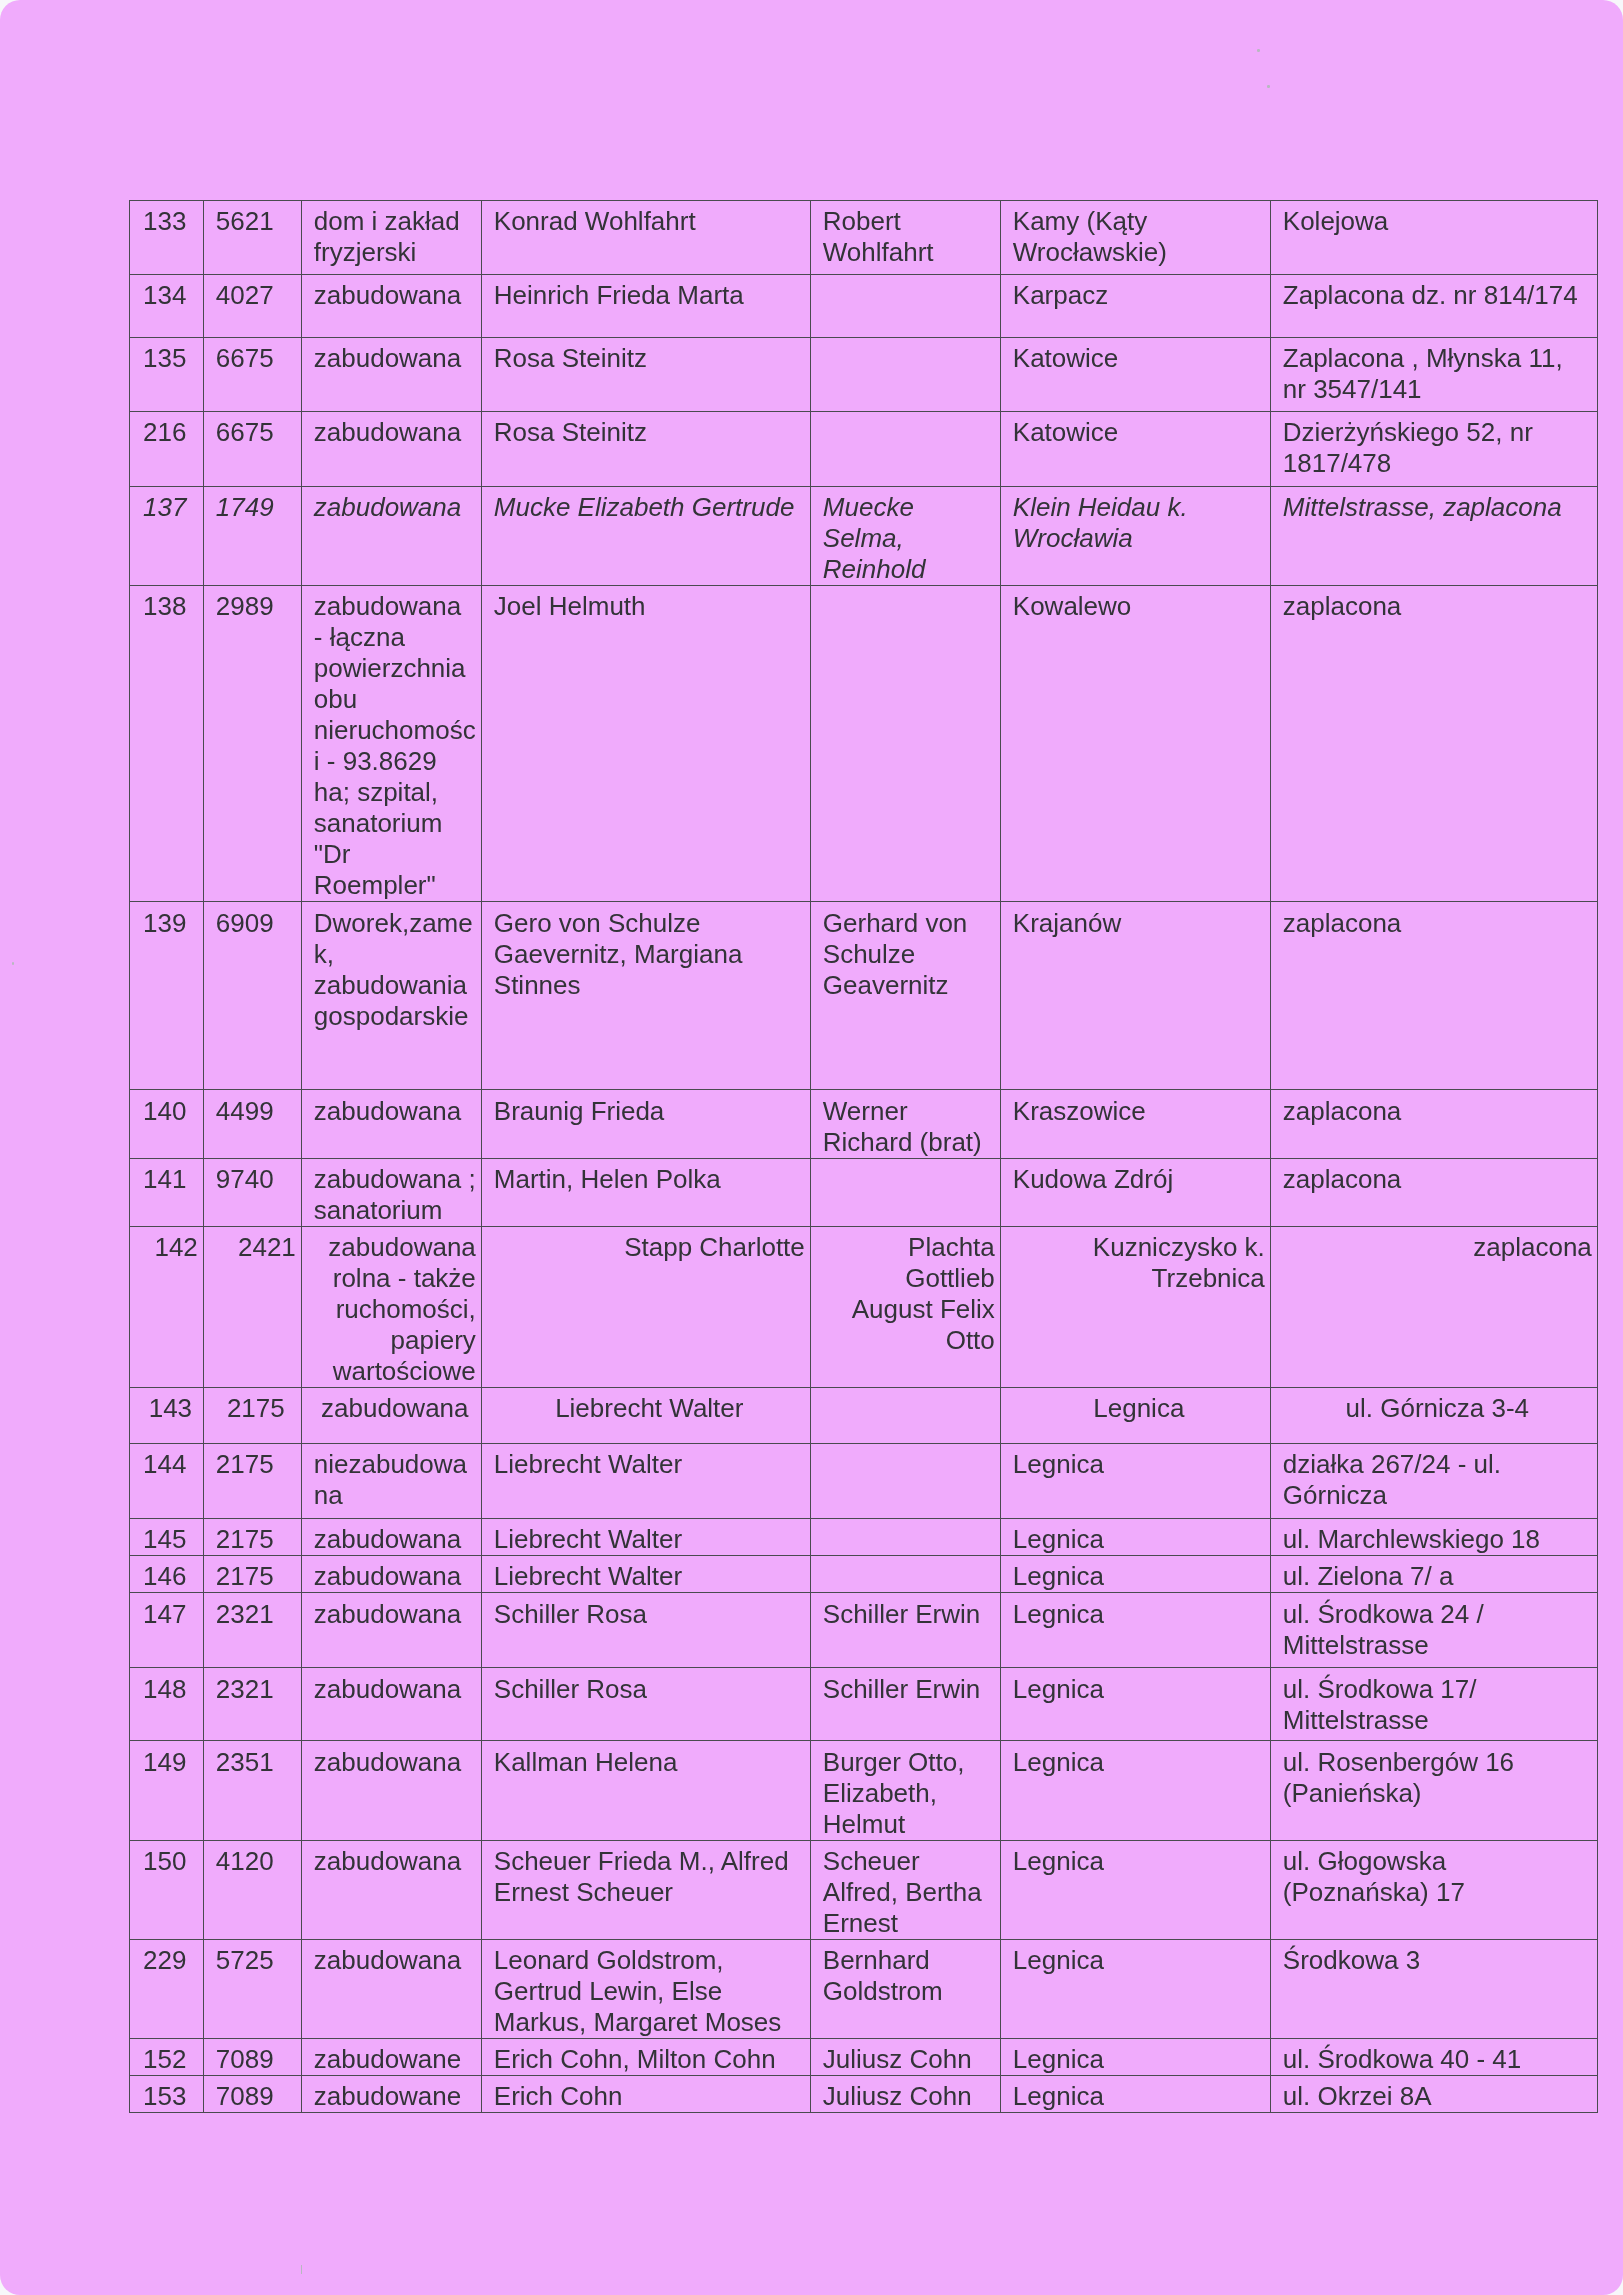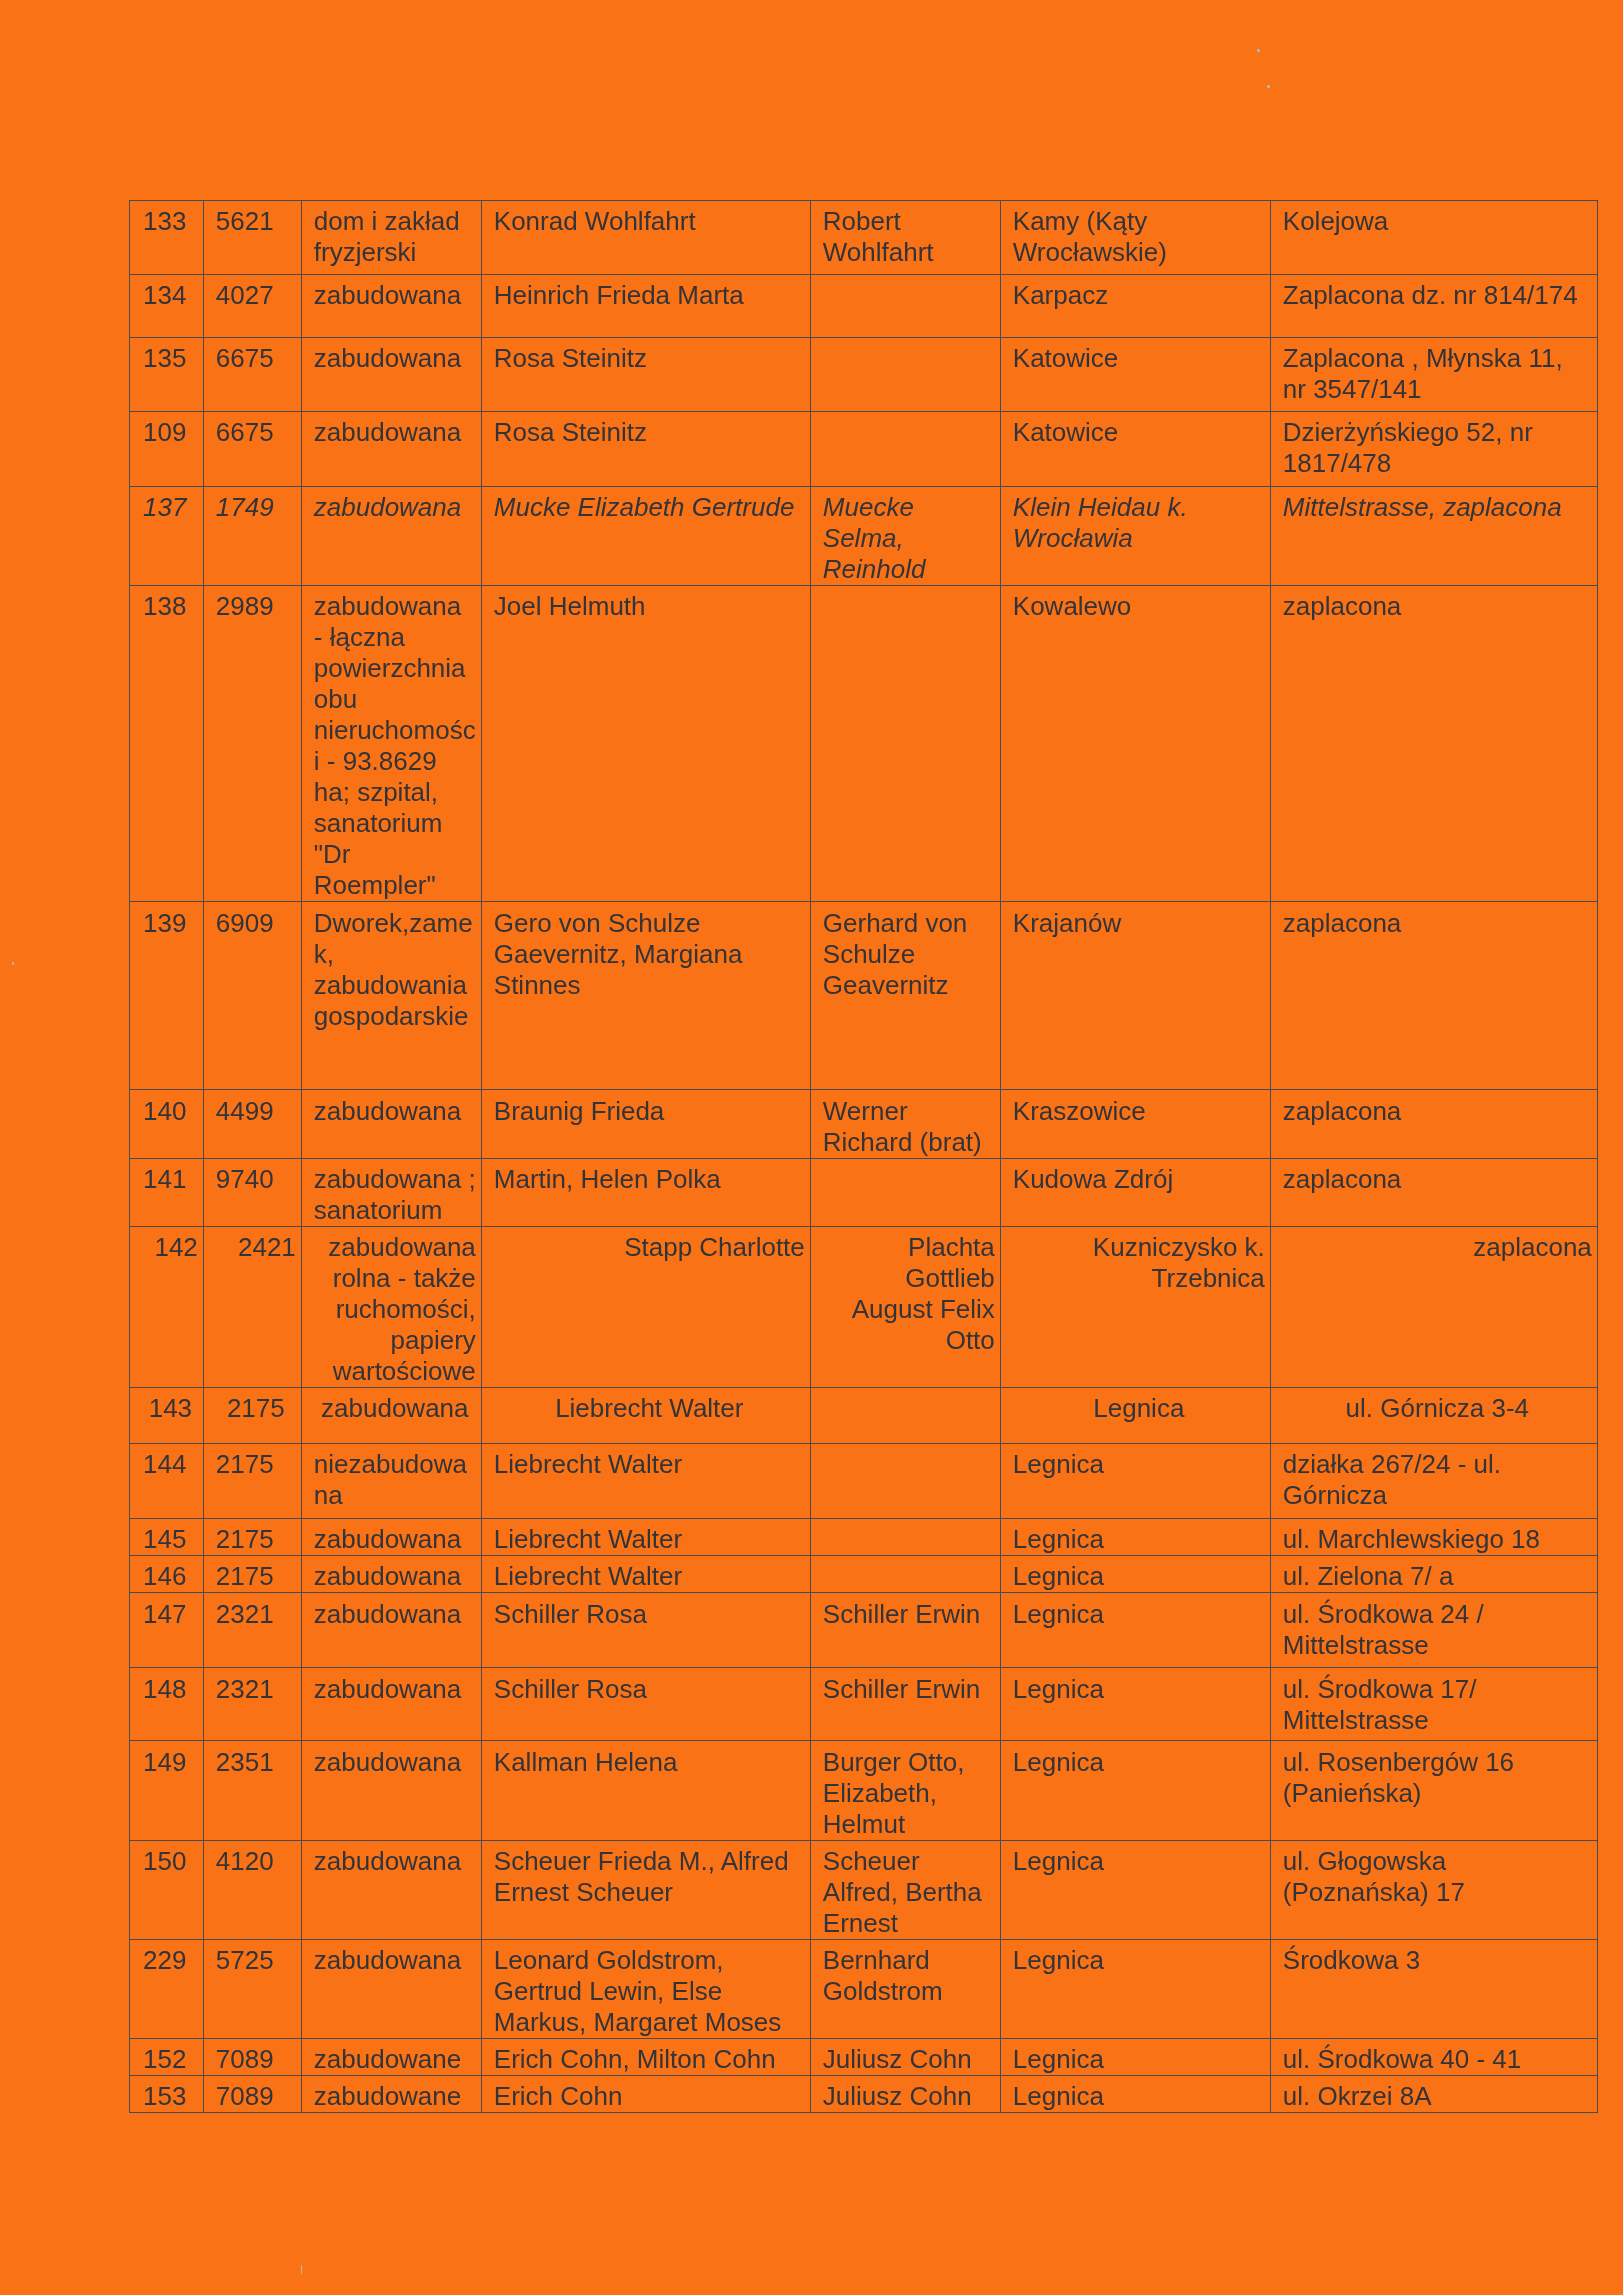--- a/index.html
+++ b/index.html
@@ -6,21 +6,22 @@
   body {
     width: 1623px; height: 2295px;
     background: #f7f7fa;
     position: relative;
     overflow: hidden;
     font-family: "Liberation Sans", sans-serif;
     color: #333338;
   }
   .page {
     position: absolute; left: 0; top: 0; width: 1623px; height: 2295px;
-    background: #f97316;
+    background: #f0abfc;
+    border-radius: 20px;
   }
   table.registry {
     position: absolute;
     left: 129px; top: 200px;
     width: 1468px;
     border-collapse: collapse;
     table-layout: fixed;
   }
   table.registry td {
     border: 1.3px solid #4a4a50;
@@ -71,21 +72,21 @@
         <tr style="height: 74px;">
           <td class="c-lp">135</td>
           <td class="c-no">6675</td>
           <td class="c-type">zabudowana</td>
           <td class="c-owner">Rosa Steinitz</td>
           <td class="c-heir"></td>
           <td class="c-loc">Katowice</td>
           <td class="c-notes">Zaplacona , Młynska 11, nr 3547/141</td>
         </tr>
         <tr style="height: 75px;">
-          <td class="c-lp">109</td>
+          <td class="c-lp">216</td>
           <td class="c-no">6675</td>
           <td class="c-type">zabudowana</td>
           <td class="c-owner">Rosa Steinitz</td>
           <td class="c-heir"></td>
           <td class="c-loc">Katowice</td>
           <td class="c-notes">Dzierżyńskiego 52, nr 1817/478</td>
         </tr>
         <tr style="height: 93px; font-style: italic;">
           <td class="c-lp">137</td>
           <td class="c-no">1749</td>

